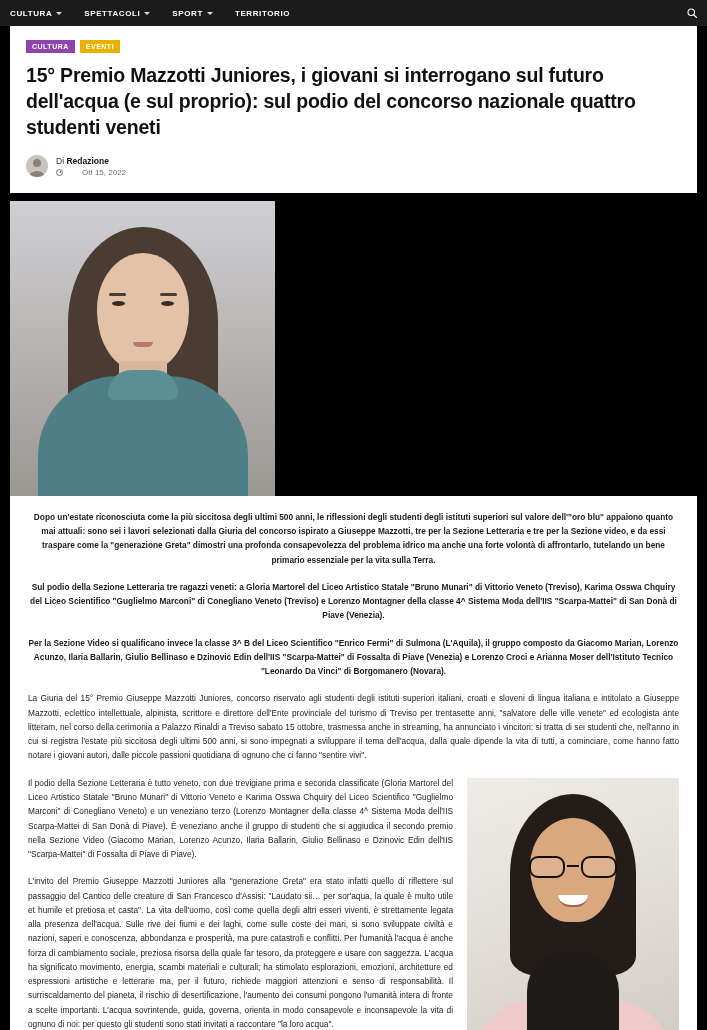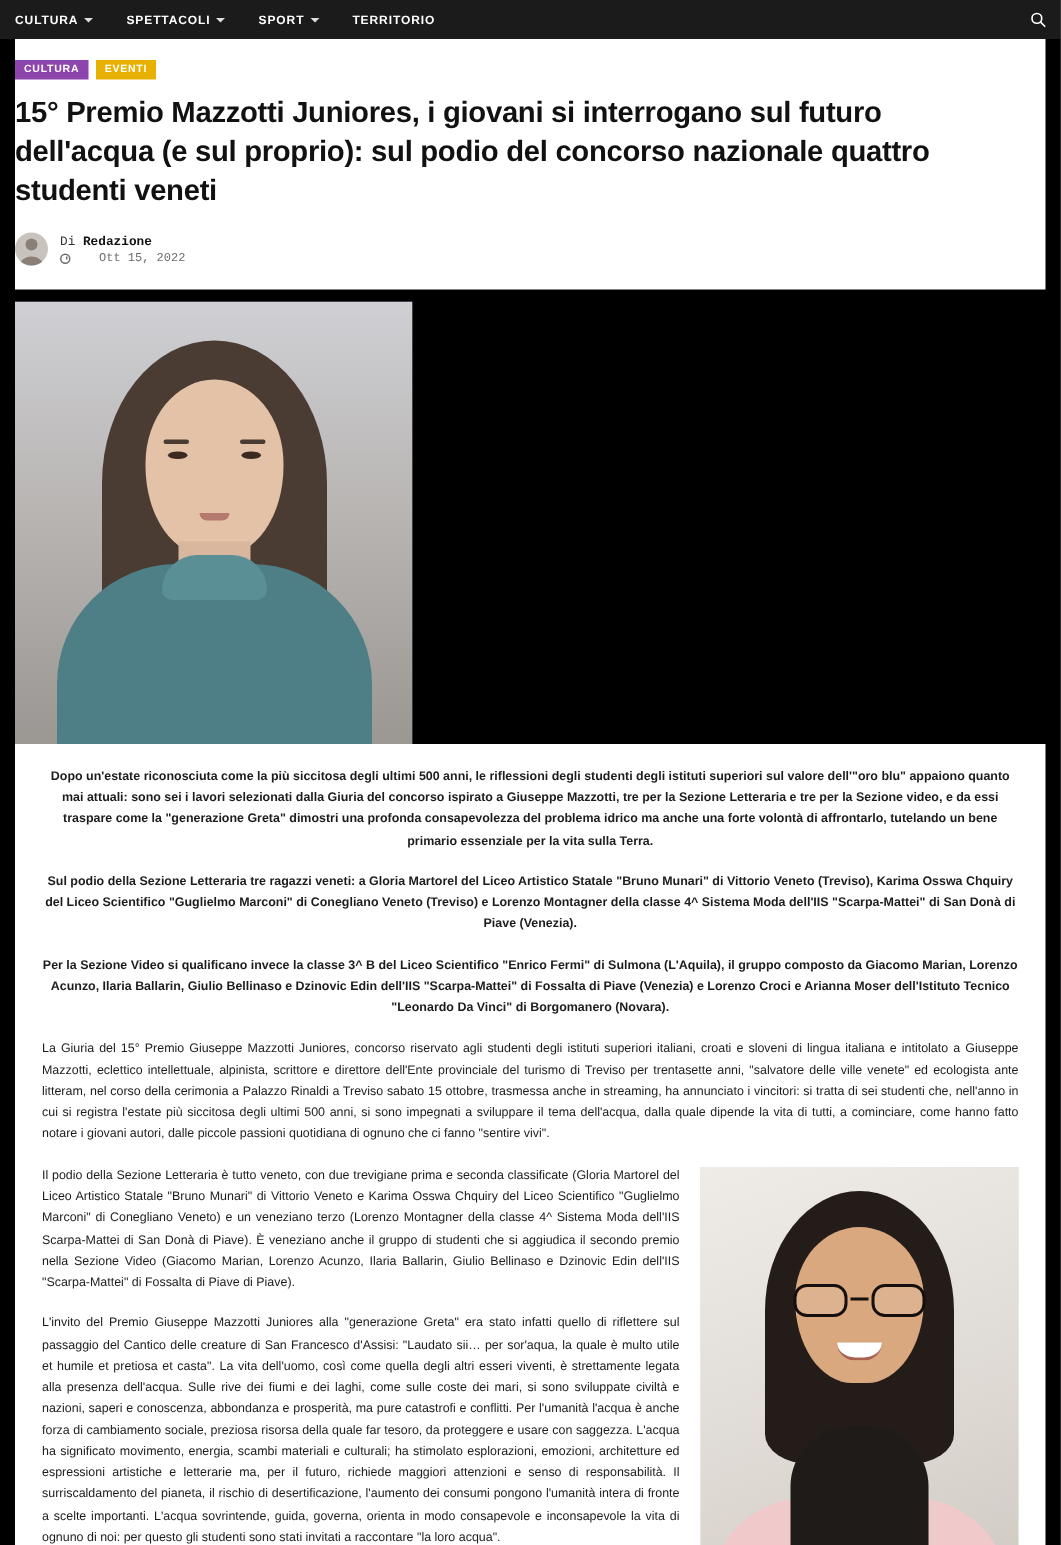--- a/index.html
+++ b/index.html
@@ -50,21 +50,21 @@
 
   
   .page {
     width: 707px;
     background: #000;
     padding: 0 0 0 0;
   }
   .article-head {
     background: #ffffff;
     margin: 0 10px;
-    padding: 14px 16px 16px 0;
+    padding: 14px 16px 16px 16px;
   }
   .badges { display: flex; gap: 5px; margin-bottom: 10px; }
   .badge {
     font-size: 7px;
     font-weight: bold;
     letter-spacing: .5px;
     color: #ffffff;
     padding: 3px 6px;
     line-height: 1;
     display: inline-block;
@@ -78,21 +78,20 @@
     line-height: 1.33;
     font-weight: bold;
     color: #111111;
     letter-spacing: -0.2px;
   }
 
   .byline {
     margin-top: 14px;
     display: flex;
     align-items: flex-start;
-    font-family: Liberation Mono, monospace;
   }
   .avatar {
     width: 22px; height: 22px;
     border-radius: 50%;
     background: #c9c3bd;
     margin-right: 8px;
     position: relative;
     overflow: hidden;
     flex: none;
   }

